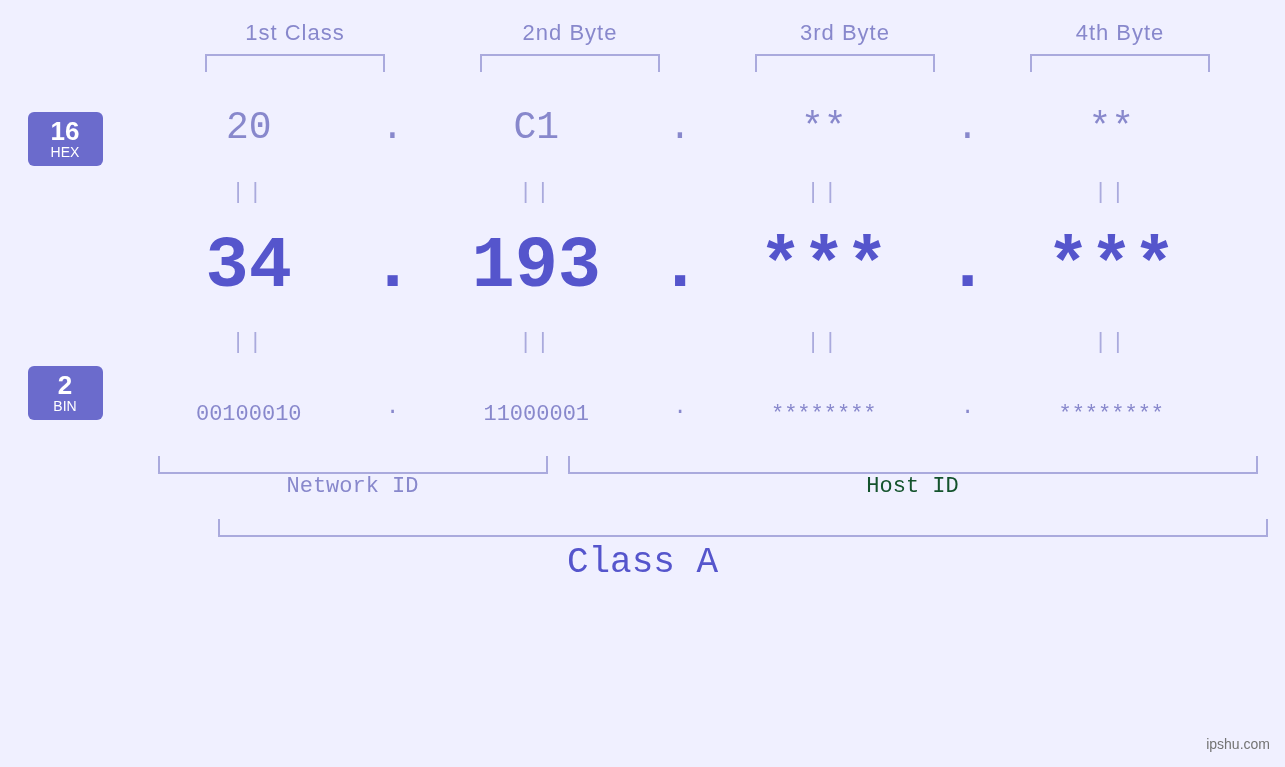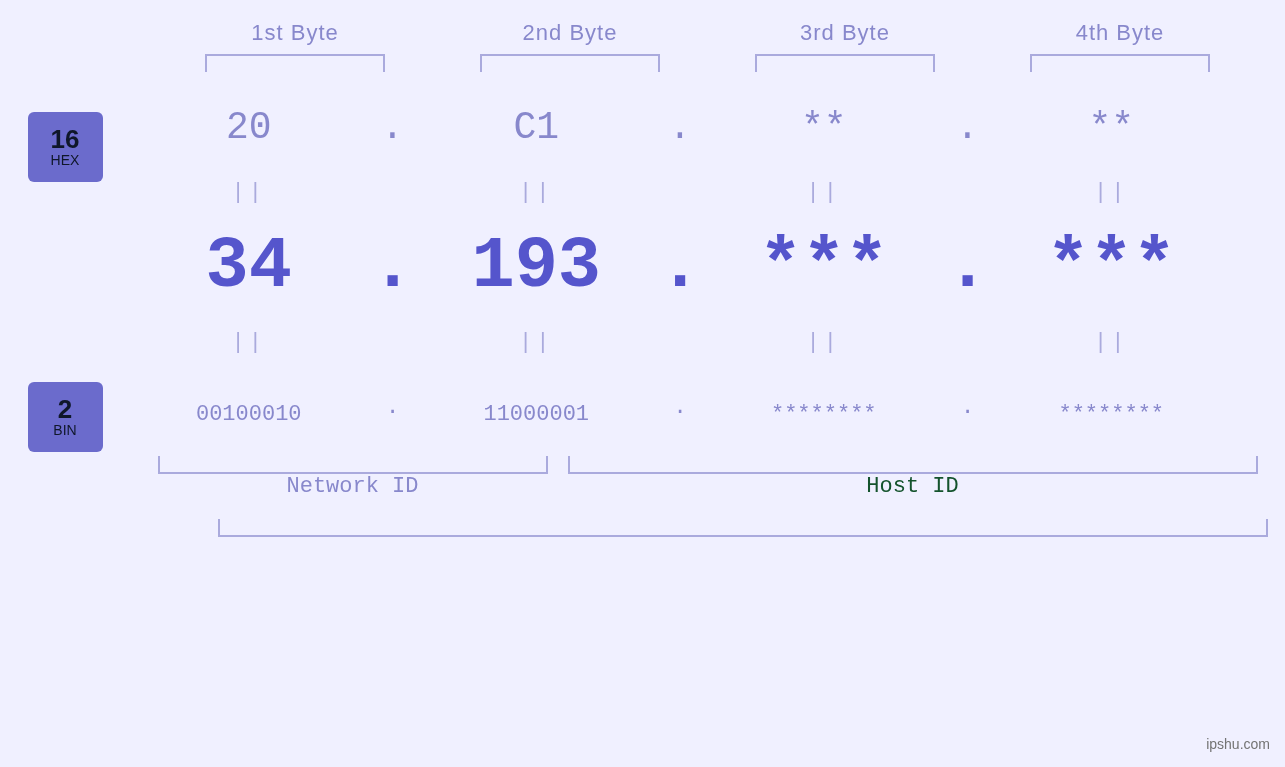--- a/index.html
+++ b/index.html
@@ -73,24 +73,24 @@
       width: 130px;
       display: flex;
       flex-direction: column;
       align-items: center;
       gap: 0;
       padding-top: 0;
     }
 
     .base-badge {
       background: #6b6bcc;
-      color: #0f172a;
+      color: #ffffff;
       border-radius: 6px;
       width: 75px;
-      height: 70px;
+      height: 54px;
       display: flex;
       flex-direction: column;
       align-items: center;
       justify-content: center;
       margin-bottom: 0;
     }
 
     .base-number {
       font-size: 26px;
       font-weight: bold;
@@ -246,21 +246,21 @@
     .label-spacer-dec { height: 105px; }
     .label-spacer-bin { height: 95px; }
 
   </style>
 </head>
 <body>
 
 <div class="container">
 
   <div class="byte-headers">
-    <div class="byte-header">1st Byte</div>
+    <div class="byte-header">1st Class</div>
     <div class="byte-header">2nd Byte</div>
     <div class="byte-header">3rd Byte</div>
     <div class="byte-header">4th Byte</div>
   </div>
 
   <div class="top-brackets">
     <div class="bracket-container">
         <div class="bracket-top"></div>
       </div>
     <div class="bracket-container">
@@ -394,16 +394,17 @@
   </div>
 
   <div class="id-labels">
     <div class="network-id-label">Network ID</div>
     <div style="width:20px;"></div>
     <div class="host-id-label">Host ID</div>
   </div>
 
   <div style="width:1050px; height:18px; border:2px solid #aaaadd; border-top:none; margin-left:200px;"></div>
 
+  <div class="class-label">Class A</div>
 
   <div class="watermark">ipshu.com</div>
 
 </div>
 
 </body></html>

